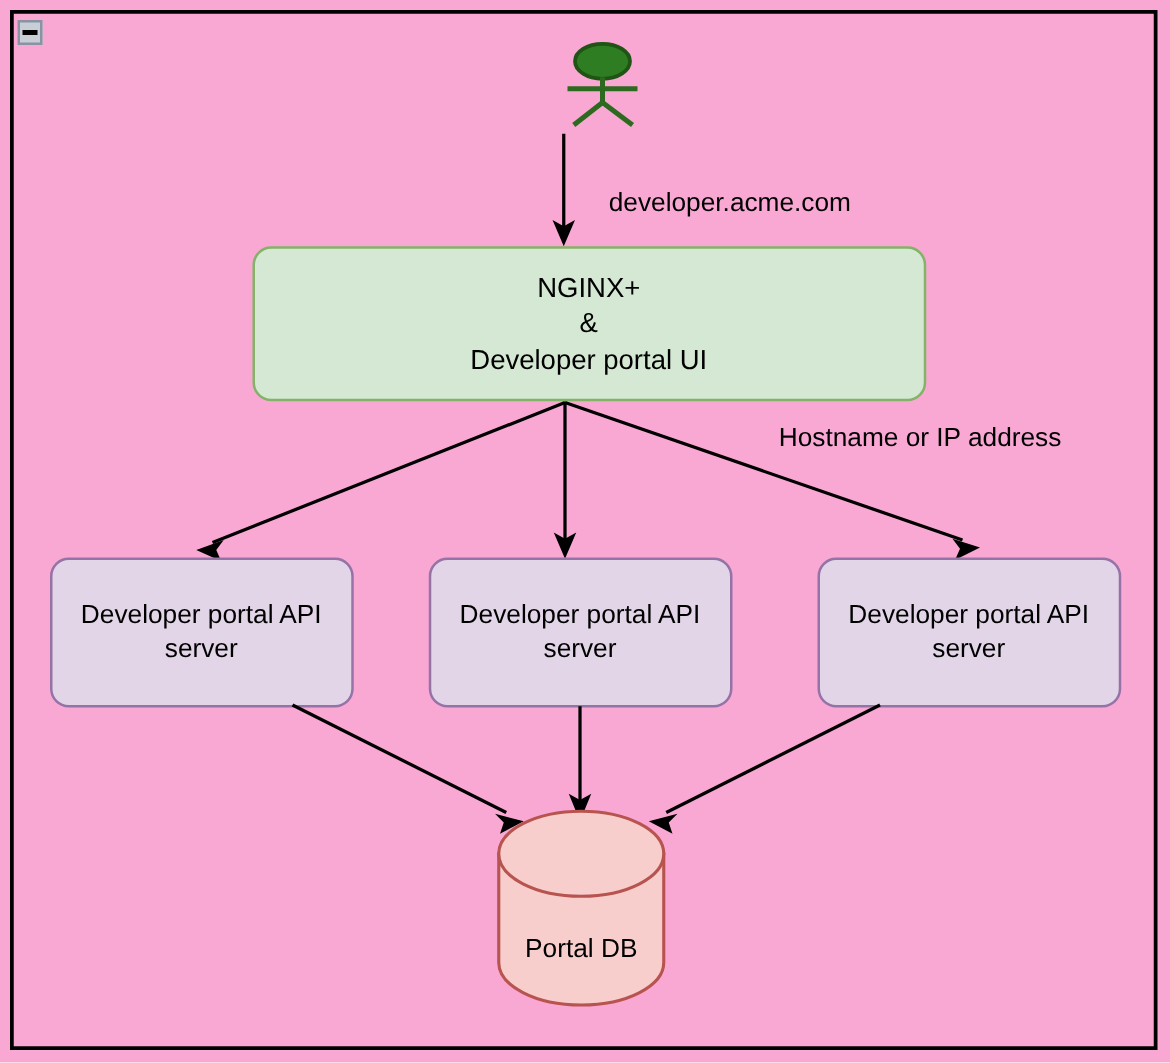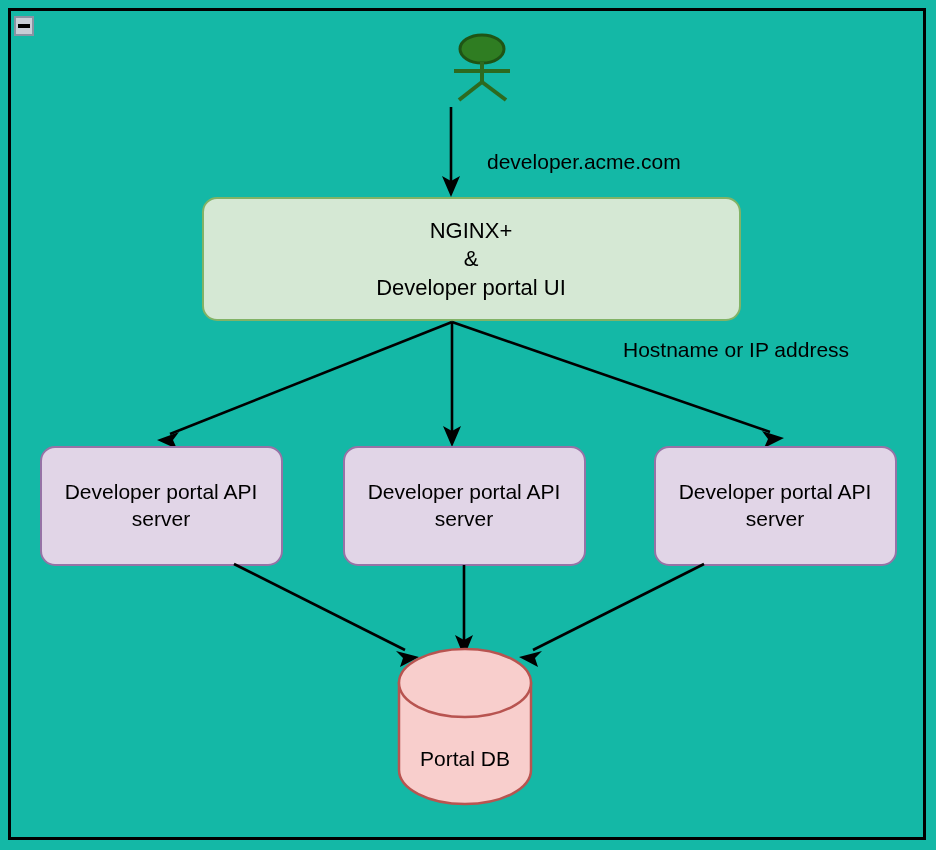--- a/index.html
+++ b/index.html
@@ -7,21 +7,21 @@
     padding: 0;
     background: #ffffff;
   }
   body {
     font-family: "Liberation Sans", sans-serif;
   }
   #canvas {
     position: relative;
     width: 936px;
     height: 850px;
-    background: #14b8a6;
+    background: #f9a8d4;
     overflow: hidden;
   }
   #frame {
     position: absolute;
     left: 8px;
     top: 8px;
     width: 918px;
     height: 832px;
     border: 3px solid #000000;
     box-sizing: border-box;

